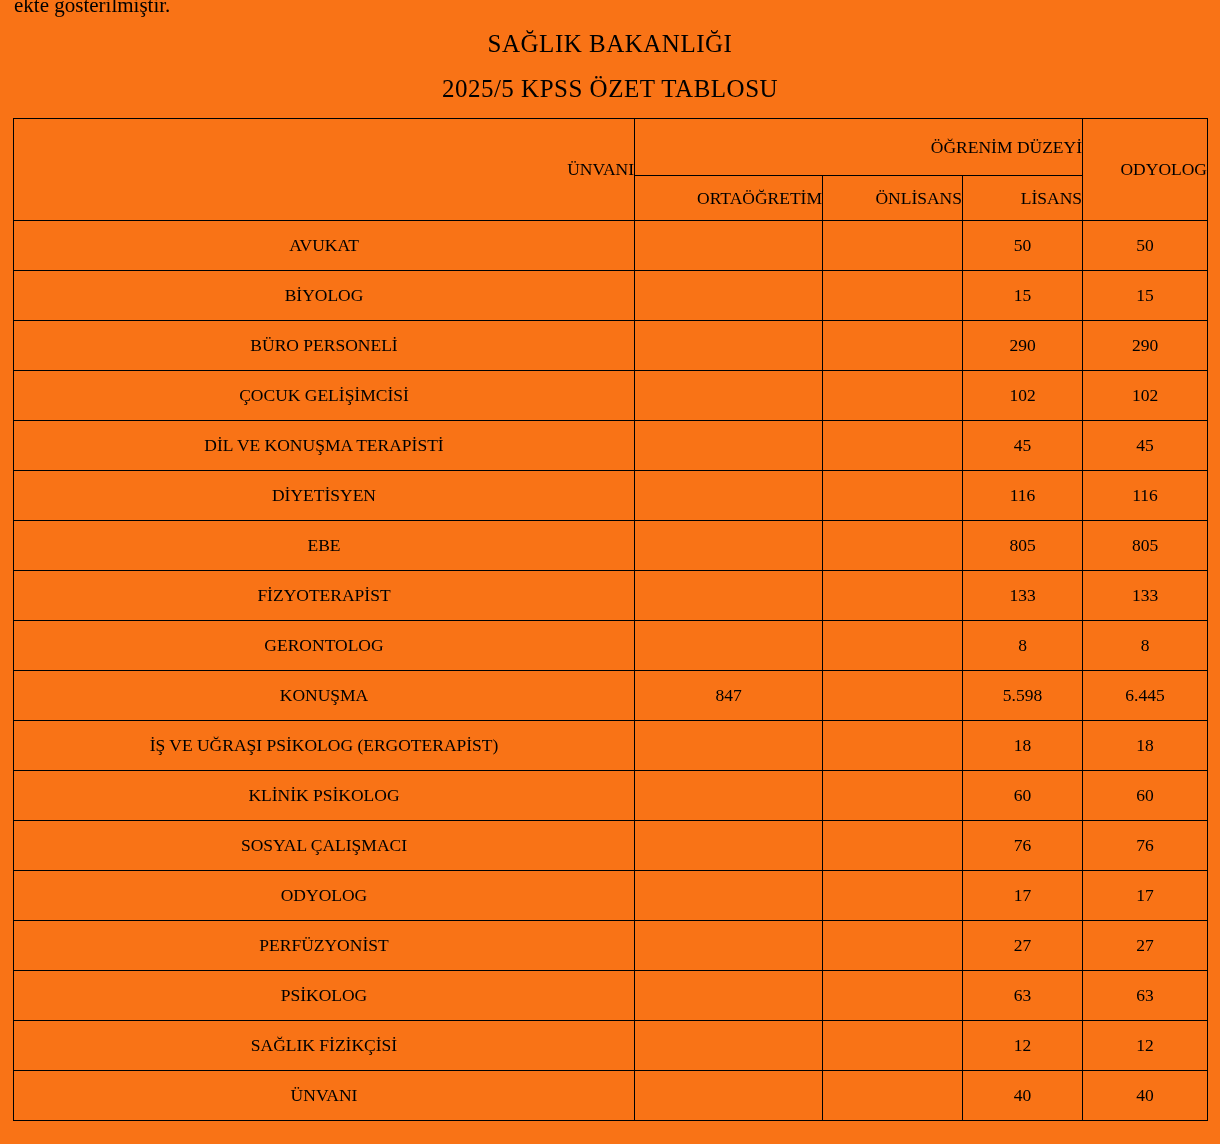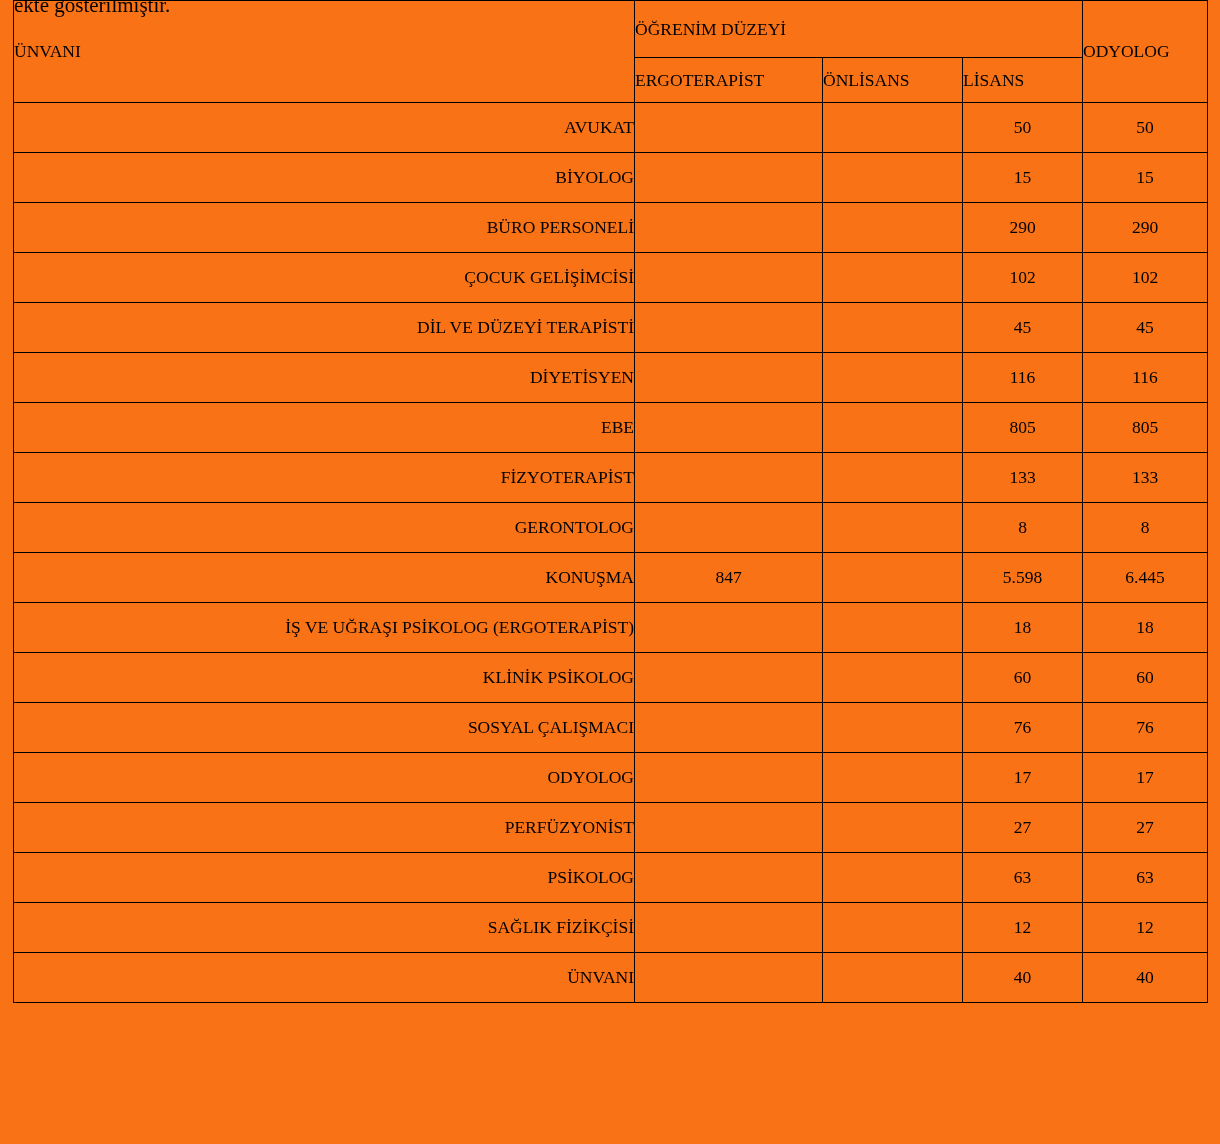--- a/index.html
+++ b/index.html
@@ -55,54 +55,56 @@
     overflow: hidden;
   }
   col.col-unvani      { width: 621px; }
   col.col-ortaogretim { width: 188px; }
   col.col-onlisans    { width: 140px; }
   col.col-lisans      { width: 120px; }
   col.col-toplam      { width: 125px; }
   tr.hrow1 { height: 57px; }
   tr.hrow2 { height: 45px; }
   tbody tr.data-row { height: 50px; }
-  th { text-align: left; }
+  th { text-align: right; }
   td.cell-unvani {
-    text-align: right;
+    text-align: center;
     padding-left: 31px;
   }
   td.cell-num {
     text-align: center;
   }
 </style>
 </head>
 <body>
 
 <div class="page">
 
   <div class="intro">ekte gösterilmiştir.</div>
 
-
+  <h1 class="title">SAĞLIK BAKANLIĞI</h1>
+
+  <h2 class="subtitle">2025/5 KPSS ÖZET TABLOSU</h2>
 
   <table class="kpss-table">
     <colgroup>
       <col class="col-unvani">
       <col class="col-ortaogretim">
       <col class="col-onlisans">
       <col class="col-lisans">
       <col class="col-toplam">
     </colgroup>
     <thead>
       <tr class="hrow1">
         <th rowspan="2">ÜNVANI</th>
         <th colspan="3">ÖĞRENİM DÜZEYİ</th>
         <th rowspan="2">ODYOLOG</th>
       </tr>
       <tr class="hrow2">
-        <th>ERGOTERAPİST</th>
+        <th>ORTAÖĞRETİM</th>
         <th>ÖNLİSANS</th>
         <th>LİSANS</th>
       </tr>
     </thead>
     <tbody id="table-body">
   <tr class="data-row">
     <td class="cell-unvani">AVUKAT</td>
     <td class="cell-num"></td>
     <td class="cell-num"></td>
     <td class="cell-num">50</td>
@@ -127,21 +129,21 @@
 
   <tr class="data-row">
     <td class="cell-unvani">ÇOCUK GELİŞİMCİSİ</td>
     <td class="cell-num"></td>
     <td class="cell-num"></td>
     <td class="cell-num">102</td>
     <td class="cell-num">102</td>
   </tr>
 
   <tr class="data-row">
-    <td class="cell-unvani">DİL VE DÜZEYİ TERAPİSTİ</td>
+    <td class="cell-unvani">DİL VE KONUŞMA TERAPİSTİ</td>
     <td class="cell-num"></td>
     <td class="cell-num"></td>
     <td class="cell-num">45</td>
     <td class="cell-num">45</td>
   </tr>
 
   <tr class="data-row">
     <td class="cell-unvani">DİYETİSYEN</td>
     <td class="cell-num"></td>
     <td class="cell-num"></td>

